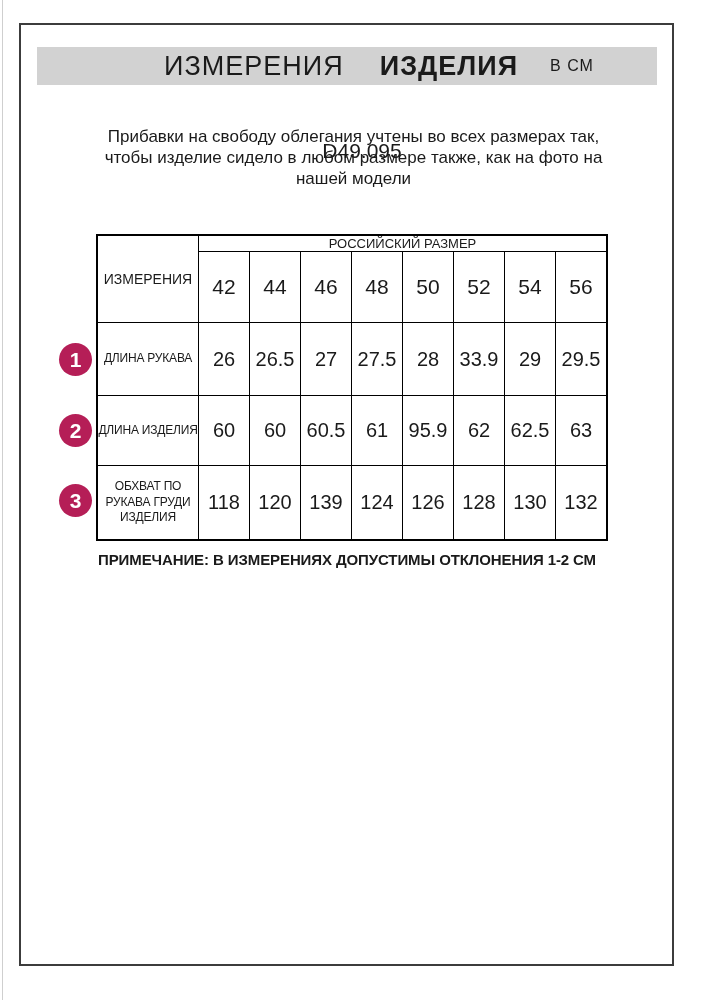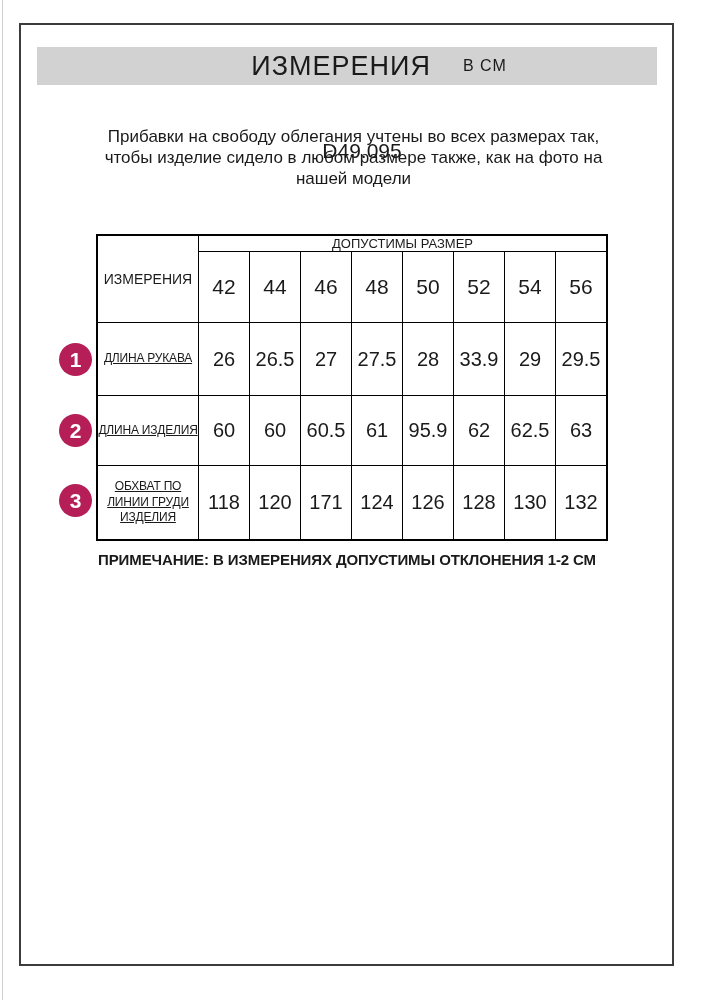--- a/index.html
+++ b/index.html
@@ -38,21 +38,21 @@
     border:2px solid #000;
   }
   table.size-table td{
     border:1px solid #000;text-align:center;vertical-align:middle;
     padding:0;overflow:hidden;
   }
   td.corner{width:100px;font-size:14px;}
   td.region{height:15px;font-size:13px;}
   td.size-head{width:50px;height:70px;font-size:21px;font-weight:400;}
   td.rowlabel{
-    font-size:12px;line-height:1.32;letter-spacing:-0.2px;padding:0 1px;text-decoration:underline;
+    font-size:12px;line-height:1.32;letter-spacing:-0.2px;padding:0 1px;
   }
   td.val{font-size:20px;}
   tr.r1 td{height:72px;}
   tr.r2 td{height:69px;}
   tr.r3 td{height:73px;}
   .badge{
     position:absolute;left:59px;width:33px;height:33px;border-radius:50%;
     background:#b51e57;color:#ffffff;font-size:21px;font-weight:700;
     display:flex;align-items:center;justify-content:center;
   }
@@ -65,20 +65,21 @@
   }
 </style>
 </head>
 <body>
 
 <div class="scan-edge"></div>
 <div class="page-border"></div>
 
 <div class="header-bar">
   <span class="title-measures">ИЗМЕРЕНИЯ</span>
+  <span class="title-product">ИЗДЕЛИЯ</span>
   <span class="title-units">В СМ</span>
 </div>
 
 <div class="article">D49.095</div>
 
 <div class="description">
   <div class="description-inner">Прибавки на свободу облегания учтены во всех размерах так, чтобы изделие сидело в любом размере также, как на фото на нашей модели</div>
 </div>
 
 <table class="size-table">
@@ -89,21 +90,21 @@
       <col style="width:50px">
       <col style="width:50px">
     <col style="width:50px">
       <col style="width:50px">
       <col style="width:50px">
       <col style="width:50px">
   </colgroup>
   <tbody>
       <tr>
     <td class="corner" rowspan="2">ИЗМЕРЕНИЯ</td>
-    <td class="region" colspan="8">ДОПУСТИМЫ РАЗМЕР</td>
+    <td class="region" colspan="8">РОССИЙСКИЙ РАЗМЕР</td>
   </tr>
   <tr>
     <td class="size-head">42</td>
     <td class="size-head">44</td>
     <td class="size-head">46</td>
     <td class="size-head">48</td>
     <td class="size-head">50</td>
     <td class="size-head">52</td>
     <td class="size-head">54</td>
     <td class="size-head">56</td>
@@ -124,24 +125,24 @@
     <td class="val">60</td>
     <td class="val">60</td>
     <td class="val">60.5</td>
     <td class="val">61</td>
     <td class="val">95.9</td>
     <td class="val">62</td>
     <td class="val">62.5</td>
     <td class="val">63</td>
   </tr>
   <tr class="r3">
-    <td class="rowlabel">ОБХВАТ ПО ЛИНИИ ГРУДИ ИЗДЕЛИЯ</td>
+    <td class="rowlabel">ОБХВАТ ПО РУКАВА ГРУДИ ИЗДЕЛИЯ</td>
     <td class="val">118</td>
     <td class="val">120</td>
-    <td class="val">171</td>
+    <td class="val">139</td>
     <td class="val">124</td>
     <td class="val">126</td>
     <td class="val">128</td>
     <td class="val">130</td>
     <td class="val">132</td>
   </tr>
 </tbody>
   </table>
 
 <div class="badge b1">1</div>

